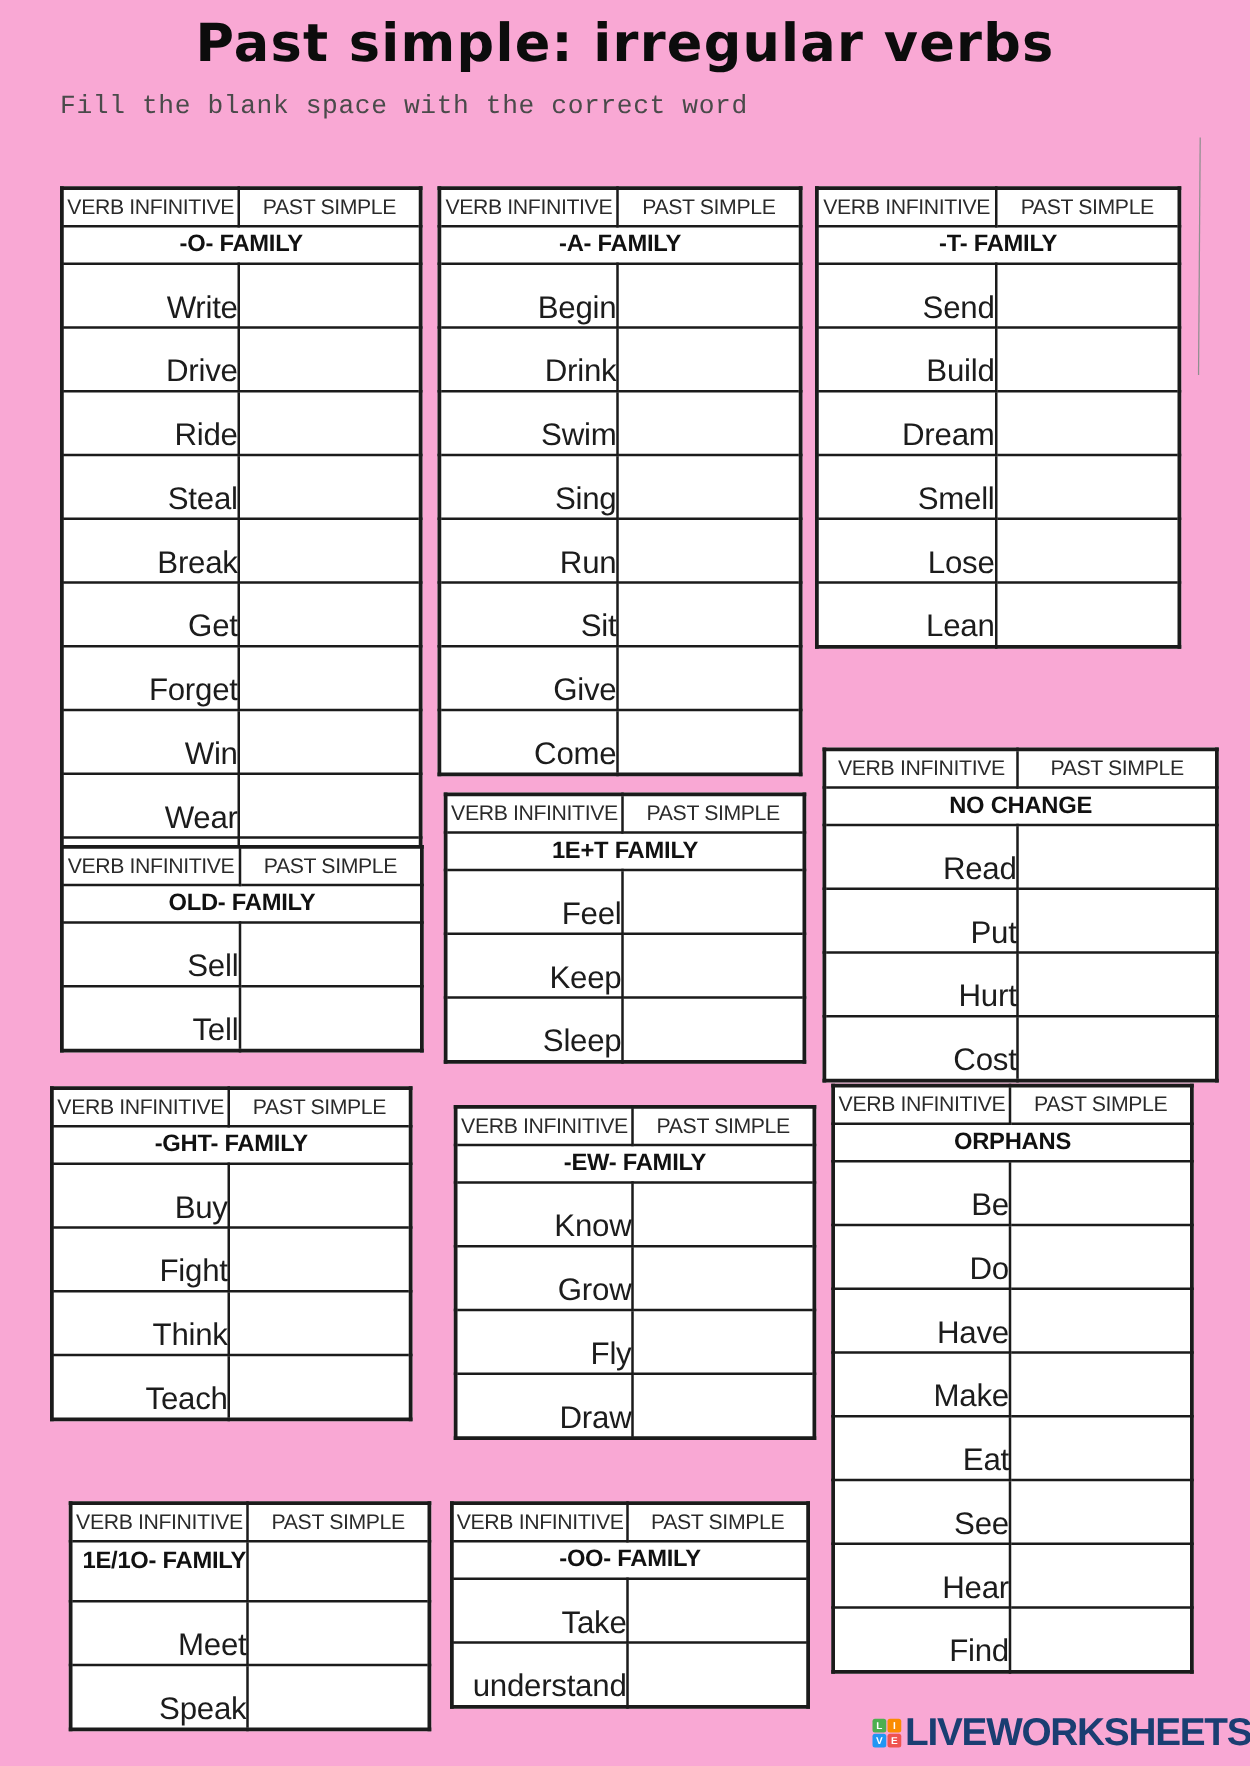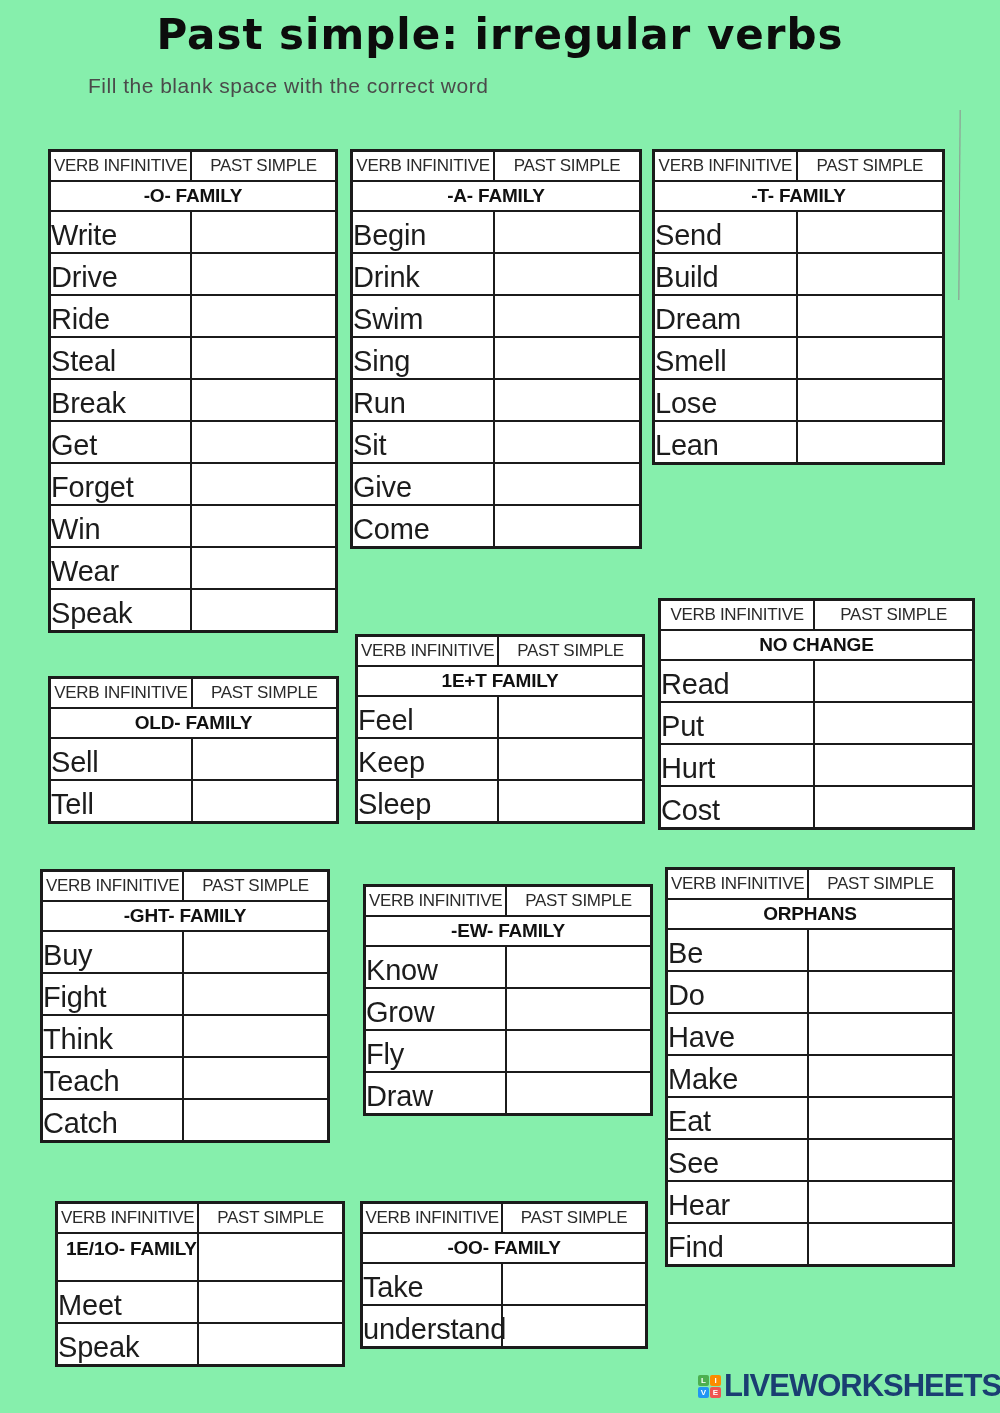--- a/index.html
+++ b/index.html
@@ -3,33 +3,33 @@
 <meta charset="utf-8">
 <style>
   html,body{margin:0;padding:0;}
   body{
     width:1000px;height:1413px;
     background:#ffffff;
     font-family:"Liberation Sans",sans-serif;
     position:relative;
     overflow:hidden;
   }
-  #page{position:absolute;inset:0;background:#86efac;}
+  #page{position:absolute;inset:0;background:#f9a8d4;}
 
   
   #title{
     position:absolute;left:0;top:10px;width:1000px;
     text-align:center;
     font-family:"DejaVu Sans",sans-serif;
     font-weight:bold;font-size:42px;letter-spacing:1px;color:#0c0c0c;
   }
   #instruction{
     position:absolute;left:48px;top:74px;
-    font-family:Liberation Sans, sans-serif;
-    font-size:21px;color:#4a4a4a;letter-spacing:0.5px;margin-left:40px;
+    font-family:Liberation Mono, monospace;
+    font-size:21px;color:#4a4a4a;letter-spacing:0.5px;
   }
 
   
   .vt-wrap{position:absolute;}
   table.vtbl{
     border-collapse:collapse;width:100%;table-layout:fixed;
     background:#fff;
   }
   table.vtbl, table.vtbl td{border:2px solid #1b1b1b;}
   table.vtbl{border-width:3px;margin-top:36px;}
@@ -46,22 +46,22 @@
     letter-spacing:-0.2px;
   }
   .fam-cell.fam-left{
     text-align:left;vertical-align:top;padding:4px 0 0 8px;
   }
   .fam-row.tall{height:48px;}
   .verb-row{height:29px;}
   .t-o .verb-row{height:41.5px;}
   .t-old .verb-row, .t-1et .verb-row{height:42px;}
   .verb-cell{
-    font-size:29px;color:#1c1c1c;text-align:left;vertical-align:top;
-    padding-top:7px;letter-spacing:-0.2px;
+    font-size:25px;color:#1c1c1c;text-align:right;vertical-align:top;
+    padding-top:20px;letter-spacing:-0.2px;
   }
   .blank-cell{background:#fff;}
 
   
   .pos-t1{left:48px;top:113px;width:290px;}
   .pos-t2{left:350px;top:113px;width:292px;}
   .pos-t3{left:652px;top:113px;width:293px;}
   .pos-t4{left:48px;top:640px;width:291px;}
   .pos-t5{left:355px;top:598px;width:290px;}
   .pos-t6{left:658px;top:562px;width:317px;}
@@ -334,24 +334,20 @@
             <td class="blank-cell"></td>
           </tr>
           <tr class="verb-row">
             <td class="verb-cell col-verb">Think</td>
             <td class="blank-cell"></td>
           </tr>
           <tr class="verb-row">
             <td class="verb-cell col-verb">Teach</td>
             <td class="blank-cell"></td>
           </tr>
-          <tr class="verb-row">
-            <td class="verb-cell col-verb">Catch</td>
-            <td class="blank-cell"></td>
-          </tr>
         </tbody>
       </table>
     </div>
   <div class="vt-wrap pos-t8">
       <table class="vtbl">
         <tbody>
           <tr class="hdr-row">
             <td class="hdr-cell col-verb">VERB INFINITIVE</td>
             <td class="hdr-cell">PAST SIMPLE</td>
           </tr>

